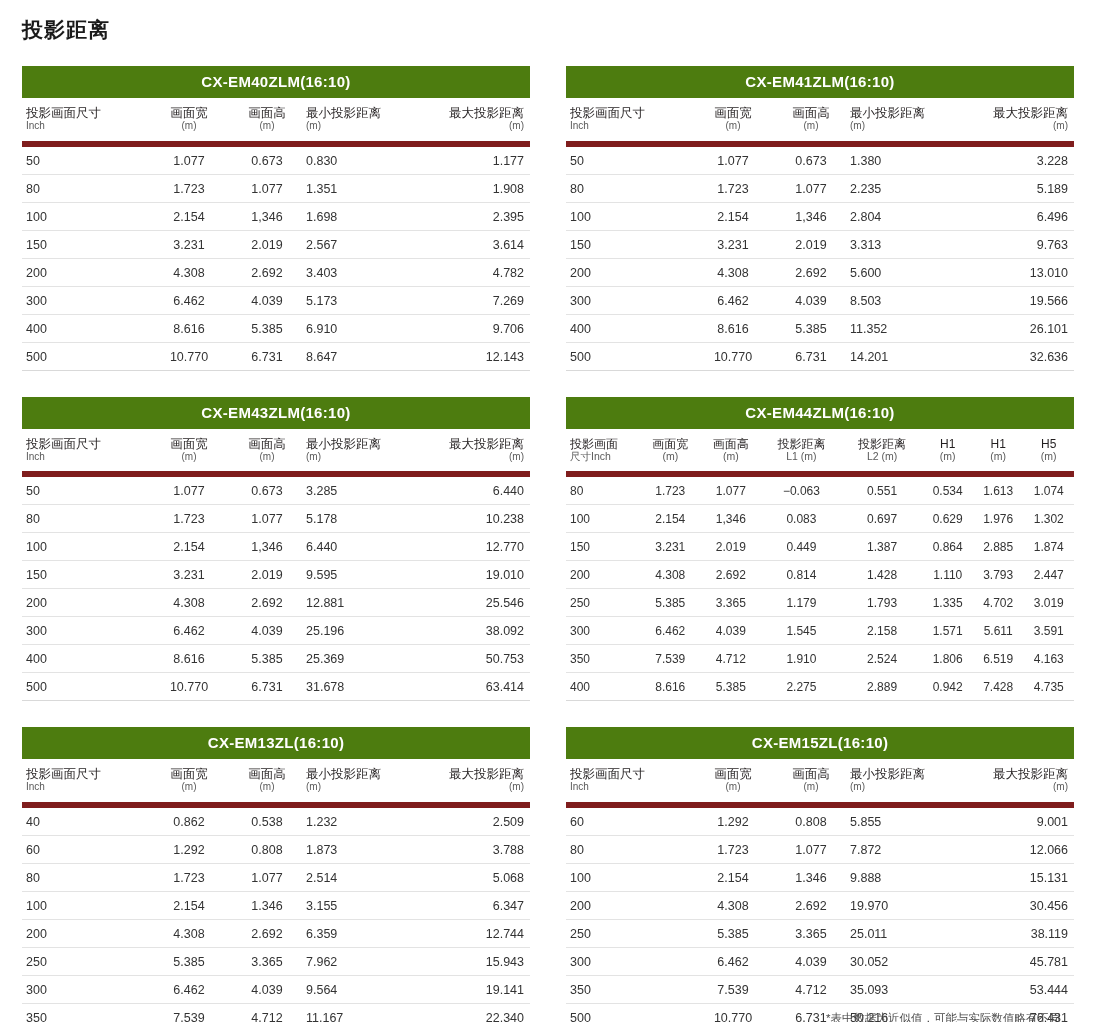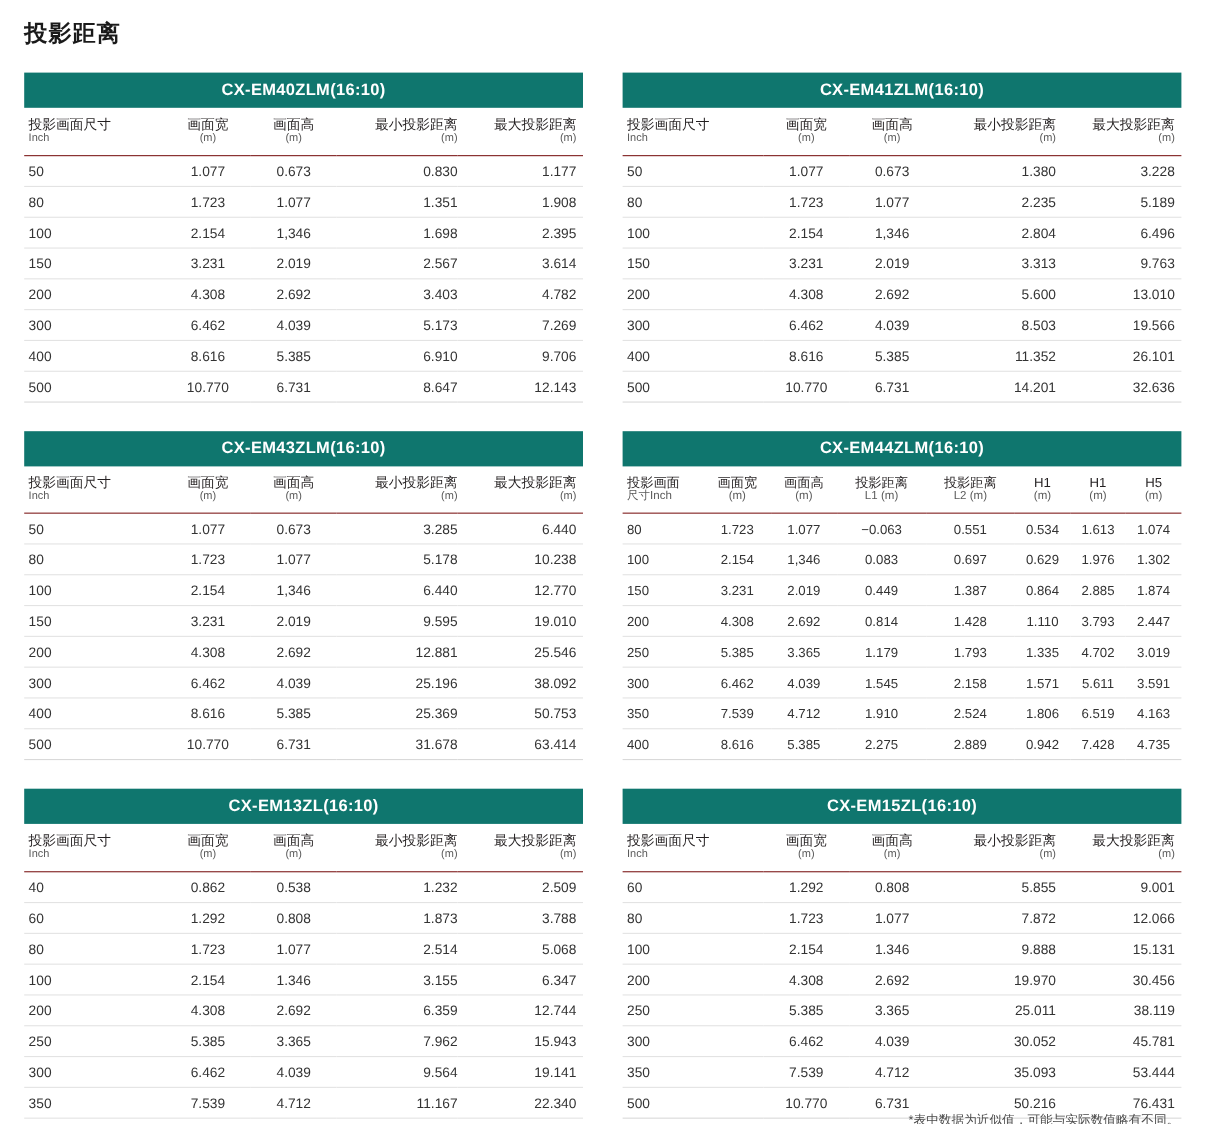--- a/index.html
+++ b/index.html
@@ -29,61 +29,61 @@
     margin: 22px 22px 0 22px;
     display: grid;
     grid-template-columns: 508px 508px;
     column-gap: 36px;
     row-gap: 26px;
   }
   .table-block {
     width: 508px;
   }
   .tbl-header {
-    background: #0f766e;
+    background: #4d7c0f;
     color: #ffffff;
     text-align: center;
     font-size: 15px;
     font-weight: bold;
     letter-spacing: .3px;
     padding: 7px 0 8px 0;
   }
   table {
     width: 100%;
     border-collapse: collapse;
     font-size: 12.5px;
   }
   thead th {
     font-weight: normal;
     padding: 9px 0 9px 0;
     vertical-align: top;
     color: #231f20;
     font-size: 12.5px;
     line-height: 1.05;
-    border-bottom: 1px solid #7f1d1d;
+    border-bottom: 6px solid #7f1d1d;
   }
   thead th .sub {
     display: block;
     font-size: 10px;
     color: #5a5a5a;
     margin-top: 1px;
   }
   tbody td {
     padding: 7px 0 6px 0;
     border-bottom: 1px solid #e3e3e3;
     color: #333;
     font-size: 12.5px;
   }
   tbody tr:last-child td { border-bottom: 1px solid #d9d9d9; }
 
   
   .t5 th:nth-child(1), .t5 td:nth-child(1) { text-align: left;  padding-left: 4px; width: 128px; }
   .t5 th:nth-child(2), .t5 td:nth-child(2) { text-align: center; width: 78px; }
   .t5 th:nth-child(3), .t5 td:nth-child(3) { text-align: center; width: 78px; }
-  .t5 th:nth-child(4), .t5 td:nth-child(4) { text-align: right; width: 110px; }
+  .t5 th:nth-child(4), .t5 td:nth-child(4) { text-align: left; width: 110px; }
   .t5 th:nth-child(5), .t5 td:nth-child(5) { text-align: right;  padding-right: 6px; }
 
   
   .t8 { font-size: 12px; }
   .t8 th, .t8 td { text-align: center; }
   .t8 th:nth-child(1), .t8 td:nth-child(1) { text-align: left; padding-left: 4px; width: 74px; }
   .t8 th { font-size: 12px; }
   .t8 th .sub { font-size: 10.5px; }
   .t8 td { font-size: 12px; }
 

